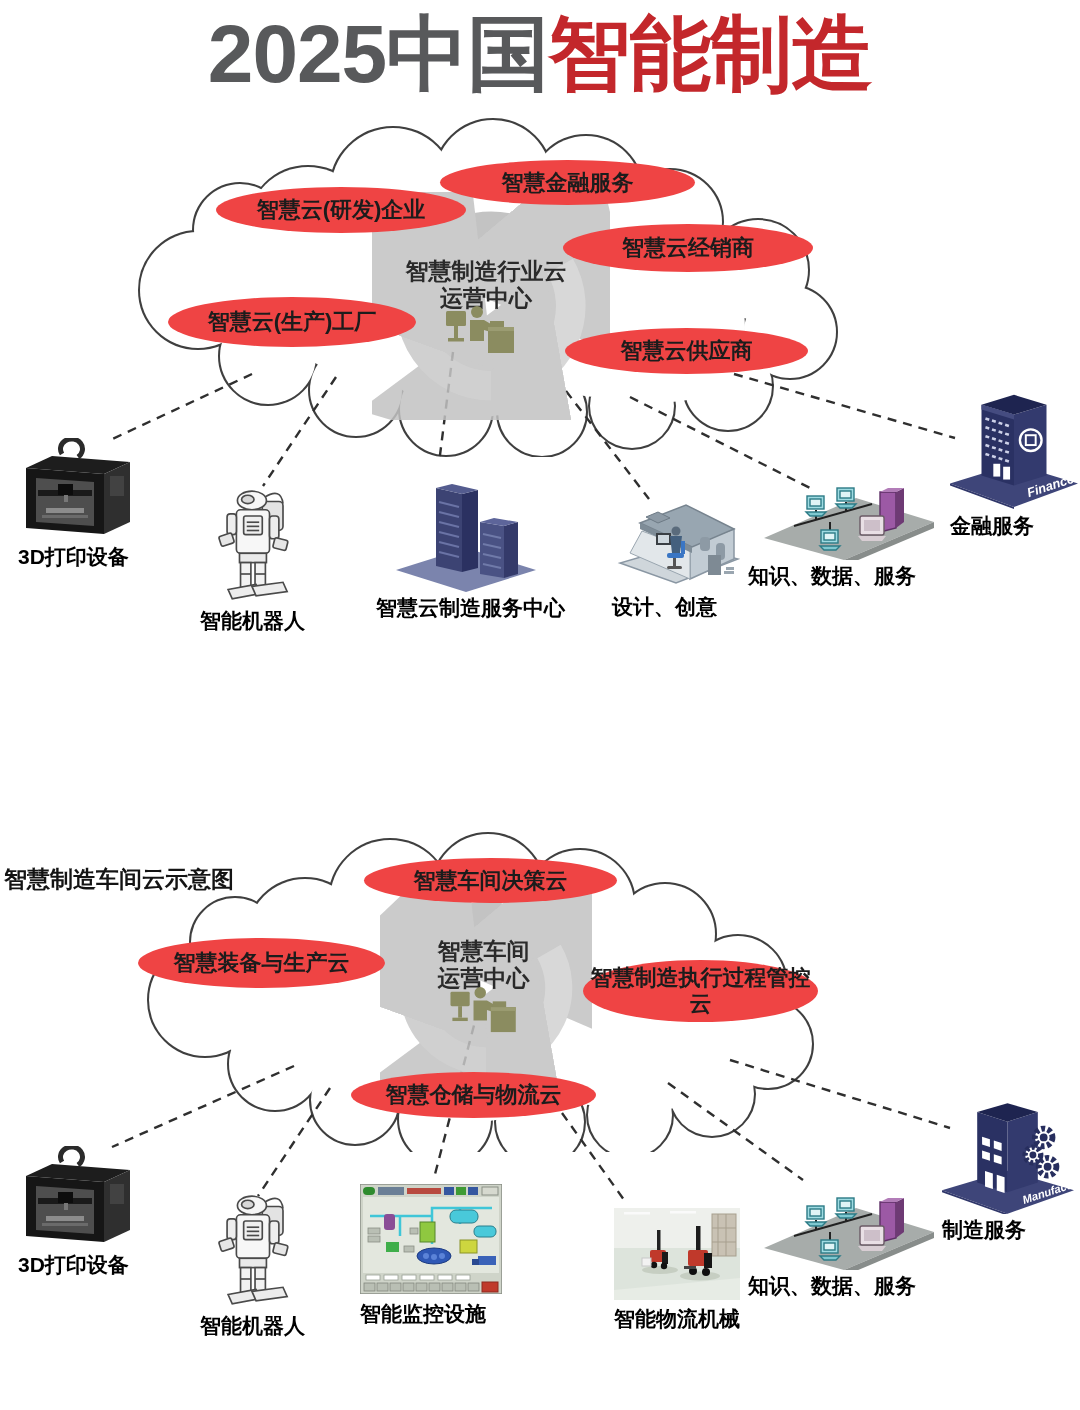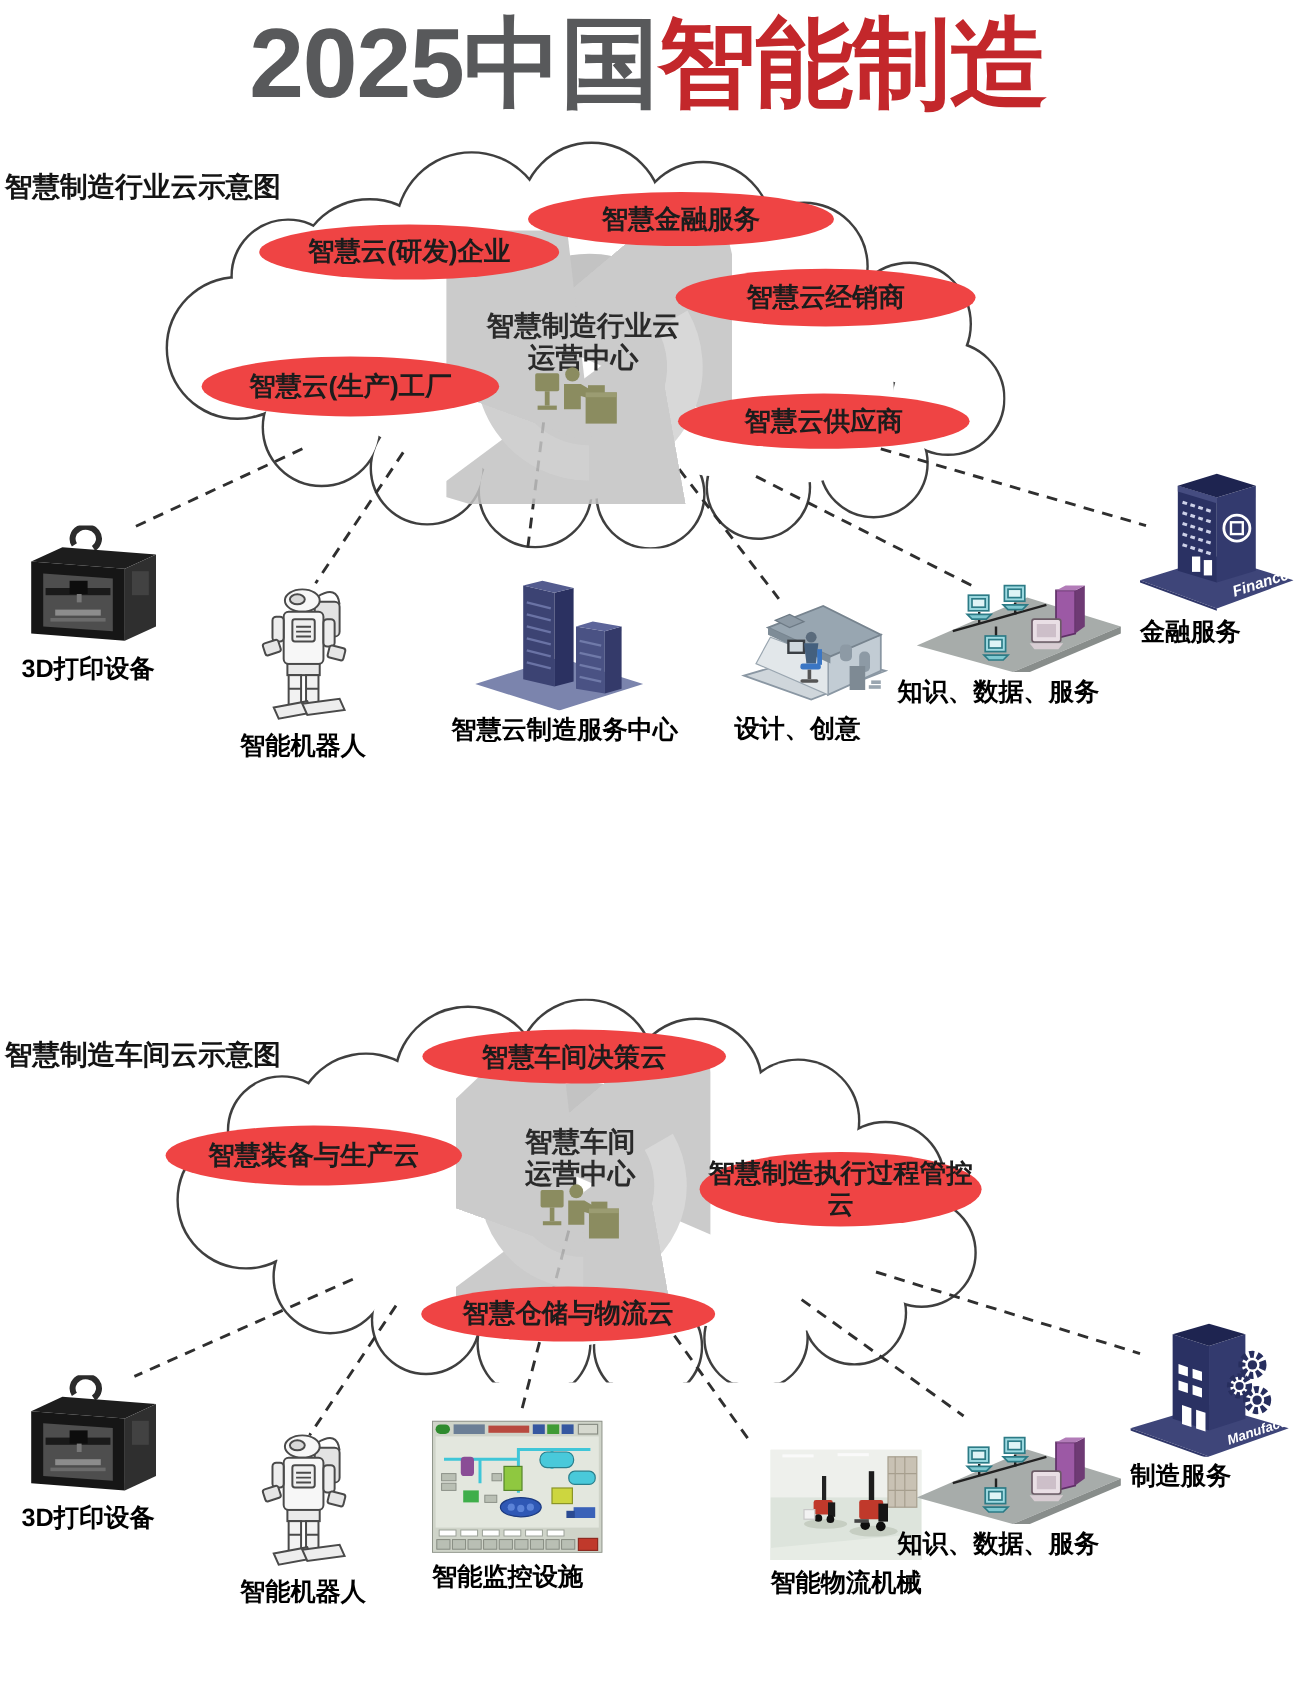--- a/index.html
+++ b/index.html
@@ -119,21 +119,20 @@
       <line x1="734" y1="374" x2="955" y2="438"></line>
       <line x1="294" y1="1066" x2="112" y2="1147"></line>
       <line x1="330" y1="1088" x2="258" y2="1196"></line>
       <line x1="478" y1="1010" x2="434" y2="1178"></line>
       <line x1="562" y1="1113" x2="627" y2="1204"></line>
       <line x1="668" y1="1083" x2="803" y2="1180"></line>
       <line x1="730" y1="1060" x2="950" y2="1128"></line>
     </g>
   </svg>
 
-  <div class="abs diagram-heading" style="left:4px;top:140px;">智慧制造行业云示意图</div>
 
   <svg class="abs" style="left:372px;top:192px;" width="238" height="228" viewBox="-100 -100 200 200">
     <defs>
       <marker id="ah1" markerWidth="7" markerHeight="7" refX="2" refY="3.5" orient="auto">
         <path d="M0,0 L7,3.5 L0,7 Z" fill="#c2c2c2"></path>
       </marker>
     </defs>
     <g fill="none" stroke-width="26" opacity="0.85">
       <path d="M -60.6 -35 A 70 70 0 0 1 53.6 -45" stroke="#b9b9b9" marker-end="url(#ah1)"></path>
       <path d="M 60.6 -35 A 70 70 0 0 1 12.2 68.9" stroke="#d2d2d2" marker-end="url(#ah1)"></path>
@@ -339,21 +338,21 @@
       <rect x="10" y="21" width="4" height="12"></rect>
       <rect x="4" y="33" width="16" height="3.5"></rect>
       <circle cx="33" cy="7" r="6"></circle>
       <path d="M26 15 L40 15 L52 22 L50 28 L40 25 L40 36 L26 36 Z"></path>
       <rect x="44" y="22" width="26" height="26"></rect>
       <rect x="46" y="16" width="14" height="8"></rect>
     </g>
     <rect x="44" y="22" width="26" height="4" fill="#9b9c72"></rect>
   </svg>
 
-  <div class="abs ellipse" style="left:352px;top:858px;width:253px;height:45px;text-align:center;">智慧车间决策云</div>
+  <div class="abs ellipse" style="left:364px;top:858px;width:253px;height:45px;text-align:center;">智慧车间决策云</div>
   <div class="abs ellipse" style="left:138px;top:938px;width:247px;height:50px;">智慧装备与生产云</div>
   <div class="abs ellipse" style="left:583px;top:960px;width:235px;height:62px;">智慧制造执行过程管控云</div>
   <div class="abs ellipse" style="left:351px;top:1072px;width:245px;height:46px;">智慧仓储与物流云</div>
 
   <div class="abs" style="left:18px;top:1146px;">
     <svg width="120" height="100" viewBox="0 0 120 100">
       <path d="M44,16 a11,10 0 1,1 16,3" fill="none" stroke="#2b2b2b" stroke-width="5"></path>
       <polygon points="8,30 34,18 112,24 86,36" fill="#1d1d1d"></polygon>
       <polygon points="86,36 112,24 112,84 86,96" fill="#2f2f2f"></polygon>
       <rect x="92" y="38" width="14" height="20" fill="#424242"></rect>
@@ -443,21 +442,21 @@
           <rect x="69" y="99" width="11" height="8"></rect>
         <rect x="82" y="99" width="11" height="8"></rect>
           <rect x="95" y="99" width="11" height="8"></rect>
           <rect x="108" y="99" width="11" height="8"></rect>
       </g>
       <rect x="122" y="98" width="16" height="10" fill="#c0392b" stroke="#8e2a20"></rect>
     </svg>
     <div class="node-label" style="width:142px;margin-top:6px;">智能监控设施</div>
   </div>
 
-  <div class="abs" style="left:598px;top:1208px;padding-left:44px;">
+  <div class="abs" style="left:570px;top:1208px;padding-left:44px;">
     <svg width="126" height="92" viewBox="0 0 126 92">
       <rect x="0" y="0" width="126" height="92" fill="#e4e8e2"></rect>
       <rect x="0" y="0" width="126" height="40" fill="#eef0ec"></rect>
       <rect x="0" y="40" width="126" height="52" fill="#dde4dc"></rect>
       <polygon points="0,92 126,92 126,70 0,82" fill="#e7ece5"></polygon>
       <rect x="10" y="4" width="26" height="2.5" fill="#fafafa"></rect>
         <rect x="56" y="3" width="26" height="2.5" fill="#fafafa"></rect>
       <g fill="#c9c2b4" stroke="#a79f8e" stroke-width="1">
         <rect x="98" y="6" width="24" height="42"></rect>
         <line x1="104" y1="6" x2="104" y2="48"></line>

